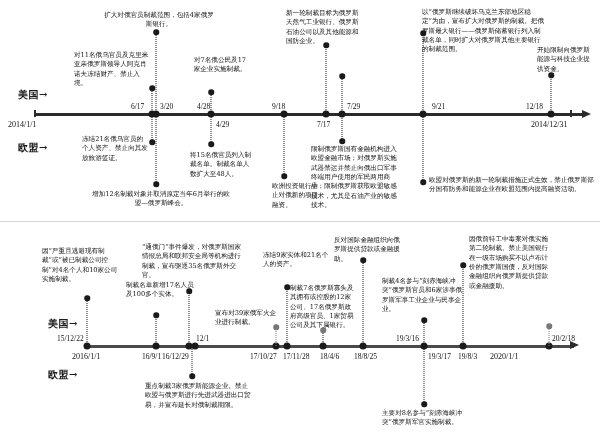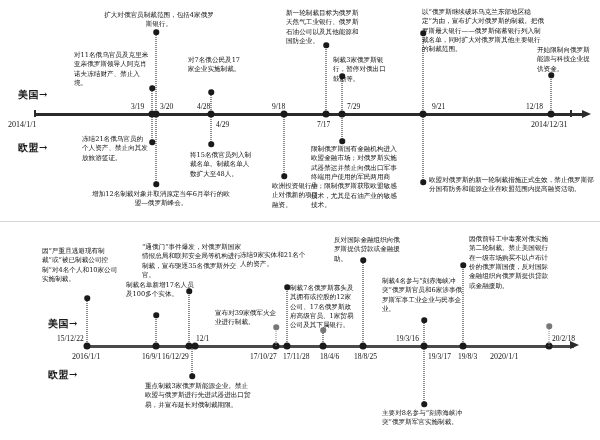--- a/index.html
+++ b/index.html
@@ -97,21 +97,21 @@
   <div class="arrowhead" style="left:582px;top:109.5px;"></div>
   <div class="tickmark" style="left:34px;top:110px;"></div>
   <div class="tickmark" style="left:570px;top:110px;"></div>
 
   <div class="side-label" style="left:18px;top:88px;">美国→</div>
   <div class="side-label" style="left:18px;top:141px;">欧盟→</div>
 
   <div class="datelbl big" style="left:8px;top:120px;">2014/1/1</div>
   <div class="datelbl big" style="left:531px;top:120px;">2014/12/31</div>
 
-  <div class="datelbl" style="left:131px;top:102px;">3/19</div>
+  <div class="datelbl" style="left:131px;top:102px;">6/17</div>
   <div class="node" style="left:152px;top:114px;"></div>
   <div class="stem" style="left:152px;top:88px;height:26px;"></div>
   <div class="node sm" style="left:152px;top:88px;"></div>
   <div class="note" style="left:74px;top:51px;width:76px;">对11名俄乌官员及克里米亚亲俄罗斯领导人阿克肖诺夫冻结财产、禁止入境。</div>
 
   <div class="stem" style="left:152px;top:114px;height:28px;"></div>
   <div class="node sm" style="left:152px;top:142px;"></div>
   <div class="note" style="left:82px;top:135px;width:66px;">冻结21名俄乌官员的个人资产、禁止向其发放旅游签证。</div>
 
   <div class="datelbl" style="left:160px;top:102px;">3/20</div>
@@ -121,21 +121,21 @@
   <div class="note c" style="left:103px;top:11px;width:112px;">扩大对俄官员制裁范围，包括4家俄罗斯银行。</div>
 
   <div class="stem" style="left:156px;top:114px;height:70px;"></div>
   <div class="node sm" style="left:156px;top:184px;"></div>
   <div class="note c" style="left:91px;top:190px;width:140px;">增加12名制裁对象并取消原定当年6月举行的欧盟—俄罗斯峰会。</div>
 
   <div class="datelbl" style="left:197px;top:102px;">4/28</div>
   <div class="node" style="left:211px;top:114px;"></div>
   <div class="stem" style="left:211px;top:92px;height:22px;"></div>
   <div class="node sm" style="left:211px;top:92px;"></div>
-  <div class="note c" style="left:186px;top:56px;width:56px;">对7名俄公民及17家企业实施制裁。</div>
+  <div class="note c" style="left:192px;top:56px;width:56px;">对7名俄公民及17家企业实施制裁。</div>
 
   <div class="datelbl" style="left:216px;top:120px;">4/29</div>
   <div class="stem" style="left:211px;top:114px;height:30px;"></div>
   <div class="node sm" style="left:211px;top:144px;"></div>
   <div class="note" style="left:190px;top:151px;width:62px;">将15名俄官员列入制裁名单。制裁名单人数扩大至48人。</div>
 
   <div class="datelbl" style="left:272px;top:102px;">9/18</div>
   <div class="node" style="left:284px;top:114px;"></div>
   <div class="stem" style="left:284px;top:114px;height:62px;"></div>
   <div class="node sm" style="left:284px;top:176px;"></div>
@@ -144,21 +144,20 @@
   <div class="datelbl" style="left:317px;top:120px;">7/17</div>
   <div class="node" style="left:326px;top:114px;"></div>
   <div class="stem" style="left:326px;top:45px;height:69px;"></div>
   <div class="node sm" style="left:326px;top:45px;"></div>
   <div class="note" style="left:286px;top:9px;width:78px;">新一轮制裁目标为俄罗斯天然气工业银行、俄罗斯石油公司以及其他能源和国防企业。</div>
 
   <div class="datelbl" style="left:347px;top:102px;">7/29</div>
   <div class="node" style="left:342px;top:114px;"></div>
   <div class="stem" style="left:342px;top:76px;height:38px;"></div>
   <div class="node sm" style="left:342px;top:76px;"></div>
-  <div class="note" style="left:333px;top:56px;width:56px;">制裁3家俄罗斯银行，暂停对俄出口鼓励等。</div>
 
   <div class="stem" style="left:342px;top:114px;height:27px;"></div>
   <div class="node sm" style="left:342px;top:141px;"></div>
   <div class="note" style="left:311px;top:145px;width:92px;">限制俄罗斯国有金融机构进入欧盟金融市场；对俄罗斯实施武器禁运并禁止向俄出口军事终端用户使用的军民两用商品；限制俄罗斯获取欧盟敏感技术，尤其是石油产业的敏感技术。</div>
 
   <div class="datelbl" style="left:432px;top:102px;">9/21</div>
   <div class="node" style="left:423px;top:114px;"></div>
   <div class="stem" style="left:423px;top:33px;height:81px;"></div>
   <div class="node sm" style="left:423px;top:33px;"></div>
   <div class="note" style="left:422px;top:8px;width:124px;">以“俄罗斯继续破坏乌克兰东部地区稳定”为由，宣布扩大对俄罗斯的制裁。把俄罗斯最大银行——俄罗斯储蓄银行列入制裁名单，同时扩大对俄罗斯其他主要银行的制裁范围。</div>
@@ -213,21 +212,21 @@
   <div class="datelbl" style="left:250px;top:130px;">17/10/27</div>
   <div class="node" style="left:276px;top:124px;"></div>
   <div class="stem gray" style="left:276px;top:105px;height:19px;"></div>
   <div class="node sm gray" style="left:276px;top:105px;"></div>
   <div class="note" style="left:215px;top:87px;width:62px;">宣布对39家俄军火企业进行制裁。</div>
 
   <div class="datelbl" style="left:283px;top:130px;">17/11/28</div>
   <div class="node" style="left:287px;top:124px;"></div>
   <div class="stem" style="left:287px;top:65px;height:59px;"></div>
   <div class="node sm" style="left:287px;top:65px;"></div>
-  <div class="note" style="left:240px;top:29px;width:66px;">冻结9家实体和21名个人的资产。</div>
+  <div class="note" style="left:263px;top:29px;width:66px;">冻结9家实体和21名个人的资产。</div>
 
   <div class="datelbl" style="left:320px;top:130px;">18/4/6</div>
   <div class="node" style="left:323px;top:124px;"></div>
   <div class="stem" style="left:323px;top:108px;height:16px;"></div>
   <div class="node sm gray" style="left:323px;top:108px;"></div>
   <div class="note" style="left:290px;top:62px;width:66px;">制裁7名俄罗斯寡头及其拥有或控股的12家公司、17名俄罗斯政府高级官员、1家贸易公司及其下属银行。</div>
 
   <div class="datelbl" style="left:354px;top:130px;">18/8/25</div>
   <div class="node" style="left:363px;top:124px;"></div>
   <div class="stem" style="left:363px;top:38px;height:86px;"></div>

